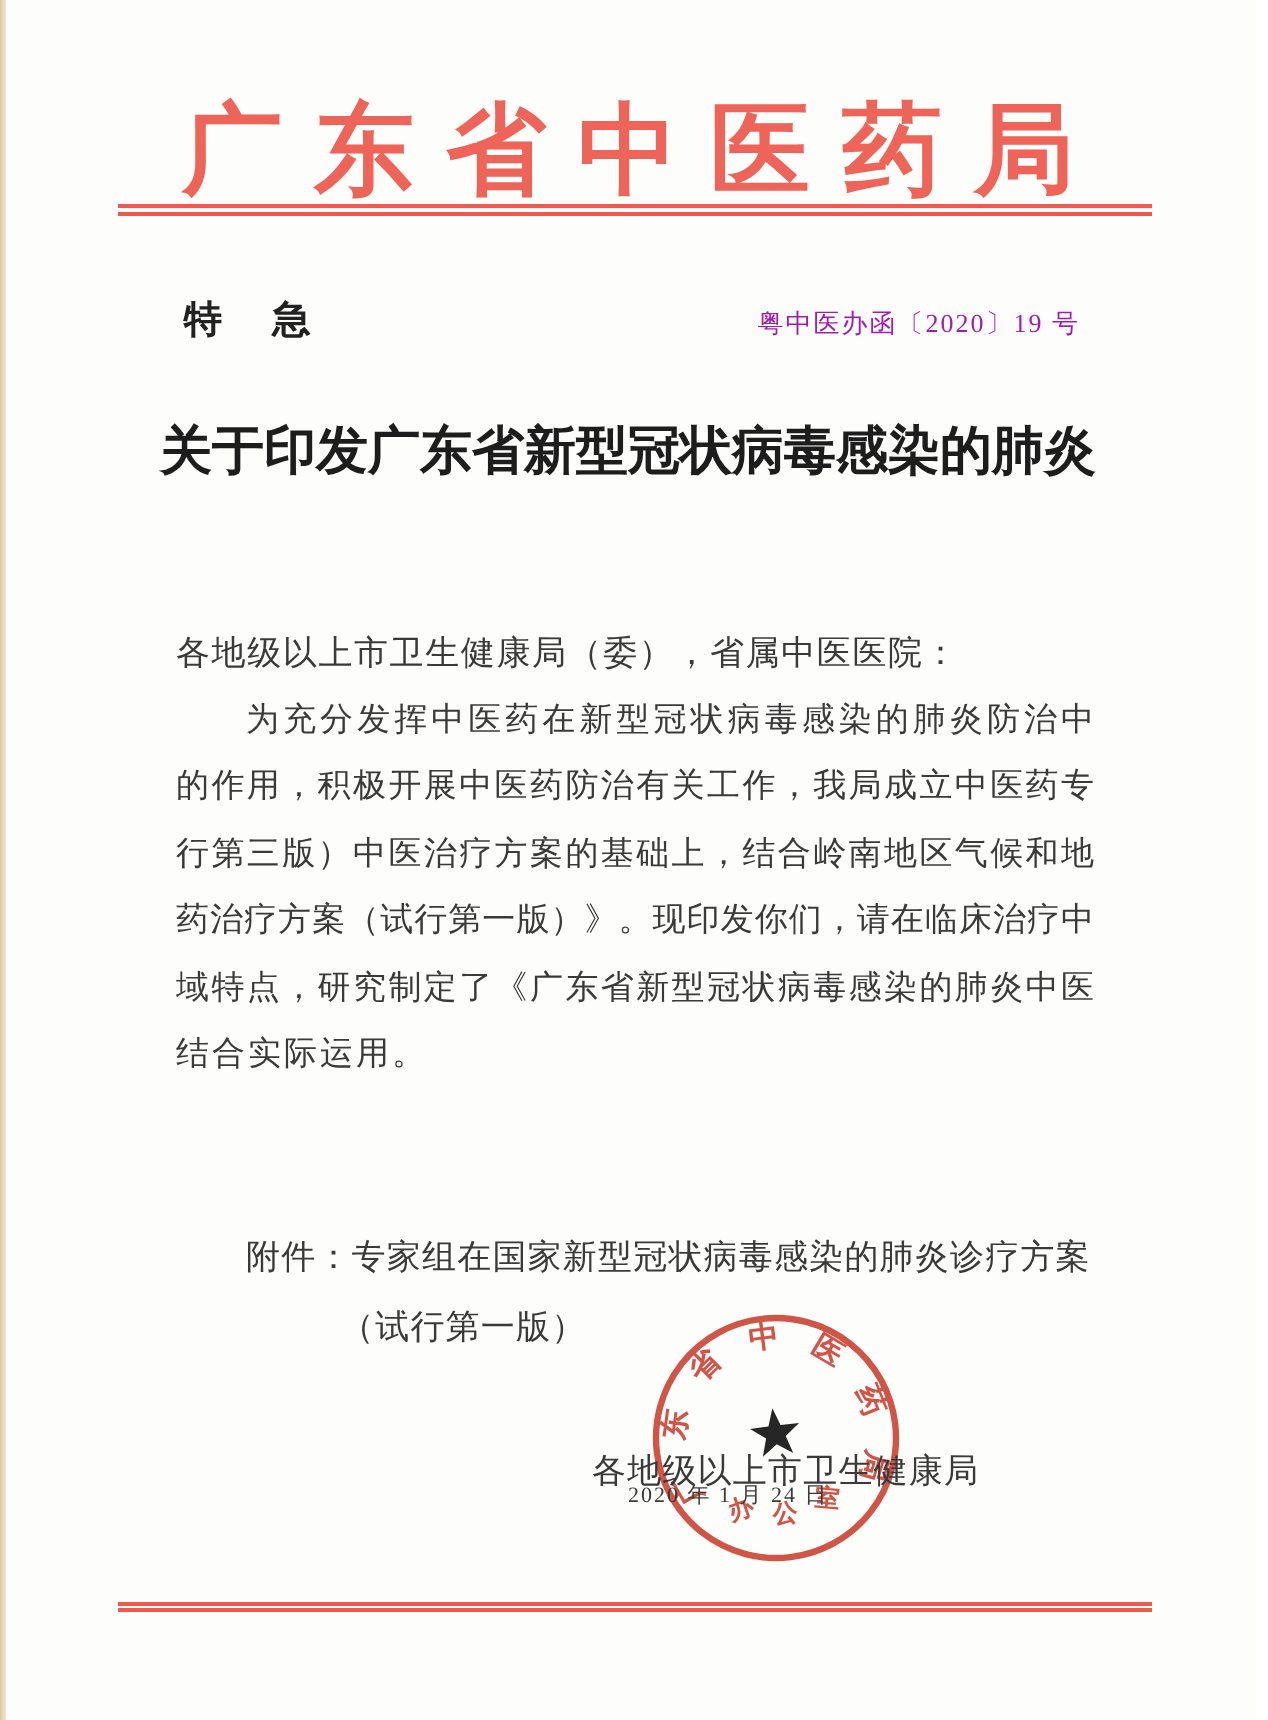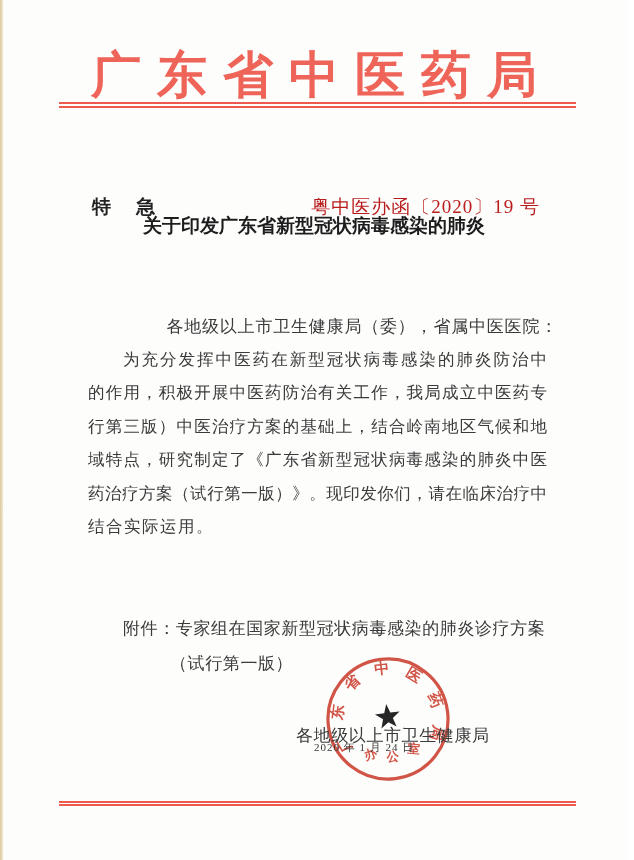--- a/index.html
+++ b/index.html
@@ -34,31 +34,30 @@
   .rule-head { top: 102px; height: 1.5px; }
   .rule-foot { top: 801px; height: 1px; }
   .meta-row {
     position: absolute; top: 147px; left: 92px; right: 88px;
     display: flex; justify-content: space-between; align-items: baseline;
   }
   .urgency {
     font-family: "Liberation Sans", "DejaVu Sans", sans-serif;
     font-weight: bold; font-size: 19px; letter-spacing: 10px;
     color: #222;
-    margin-top: 47px;
   }
-  .ref-number { font-size: 19px; letter-spacing: 1px; color: #b91c1c; }
+  .ref-number { font-size: 13px; letter-spacing: 1px; color: #a21caf; }
   .doc-title {
     position: absolute; top: 209px; left: 0; width: 100%;
-    text-align: center; font-weight: bold; font-size: 19px;
+    text-align: center; font-weight: bold; font-size: 26px;
     line-height: 34px; color: #1d1d1d;
   }
   .salutation {
     position: absolute; top: 315px; left: 88px; width: 470px;
-    font-size: 17px; letter-spacing: 0.8px; white-space: nowrap; text-align: right;
+    font-size: 17px; letter-spacing: 0.8px; white-space: nowrap;
   }
   .body-block { position: absolute; top: 343px; left: 88px; width: 459px; font-size: 16.5px; }
   .body-line {
     height: 33.4px; line-height: 33.4px;
     text-align: justify; text-align-last: justify;
     overflow: hidden; white-space: nowrap;
   }
   .body-line.indent { text-indent: 35px; }
   .body-line.last { text-align-last: left; letter-spacing: 1.5px; }
   .attachment {
@@ -107,22 +106,22 @@
   <div class="doc-title">
     <div>关于印发广东省新型冠状病毒感染的肺炎</div>
   </div>
 
   <div class="salutation">各地级以上市卫生健康局（委），省属中医医院：</div>
 
   <div class="body-block">
     <div class="body-line indent">为充分发挥中医药在新型冠状病毒感染的肺炎防治中</div>
     <div class="body-line">的作用，积极开展中医药防治有关工作，我局成立中医药专</div>
     <div class="body-line">行第三版）中医治疗方案的基础上，结合岭南地区气候和地</div>
+    <div class="body-line">药治疗方案（试行第一版）》。现印发你们，请在临床治疗中</div>
     <div class="body-line">域特点，研究制定了《广东省新型冠状病毒感染的肺炎中医</div>
-    <div class="body-line">药治疗方案（试行第一版）》。现印发你们，请在临床治疗中</div>
     <div class="body-line last">结合实际运用。</div>
   </div>
 
   <div class="attachment">
     <div class="att-line1">附件：专家组在国家新型冠状病毒感染的肺炎诊疗方案</div>
     <div class="att-line2">（试行第一版）</div>
   </div>
 
   <svg class="seal" viewBox="0 0 132 132">
     <circle cx="66" cy="66" r="60" fill="none" stroke="currentColor" stroke-width="3.2"></circle>

